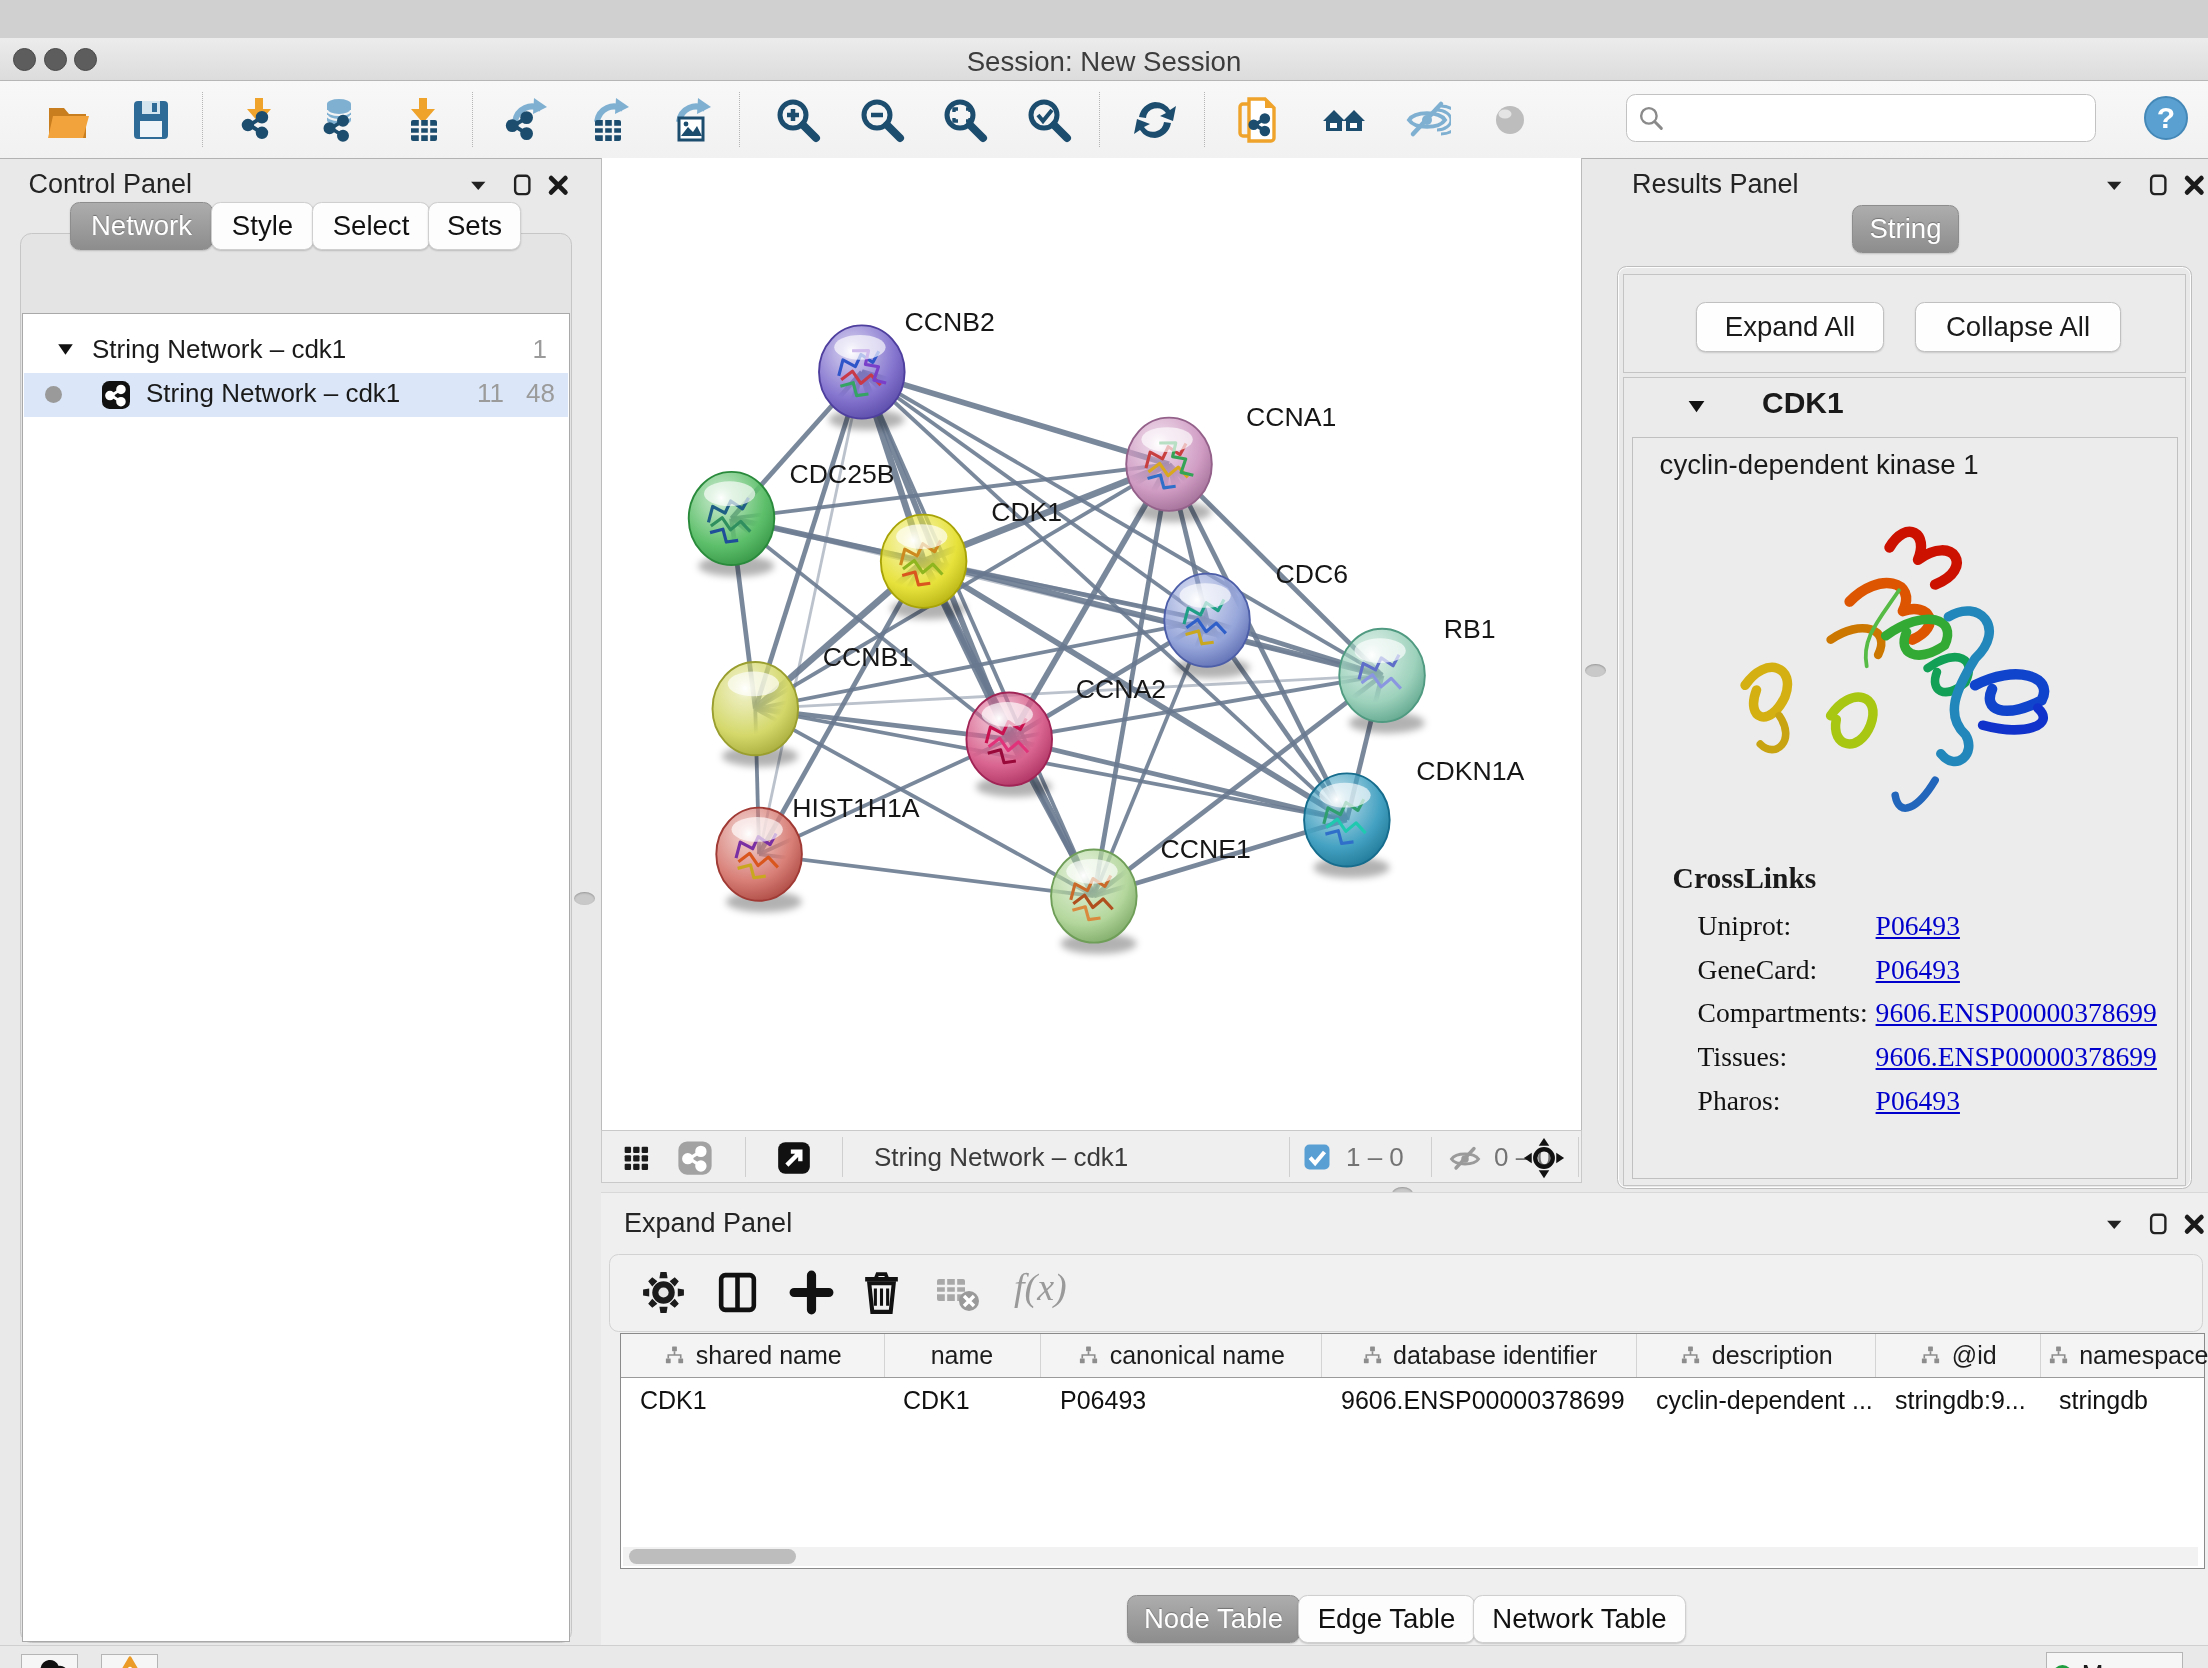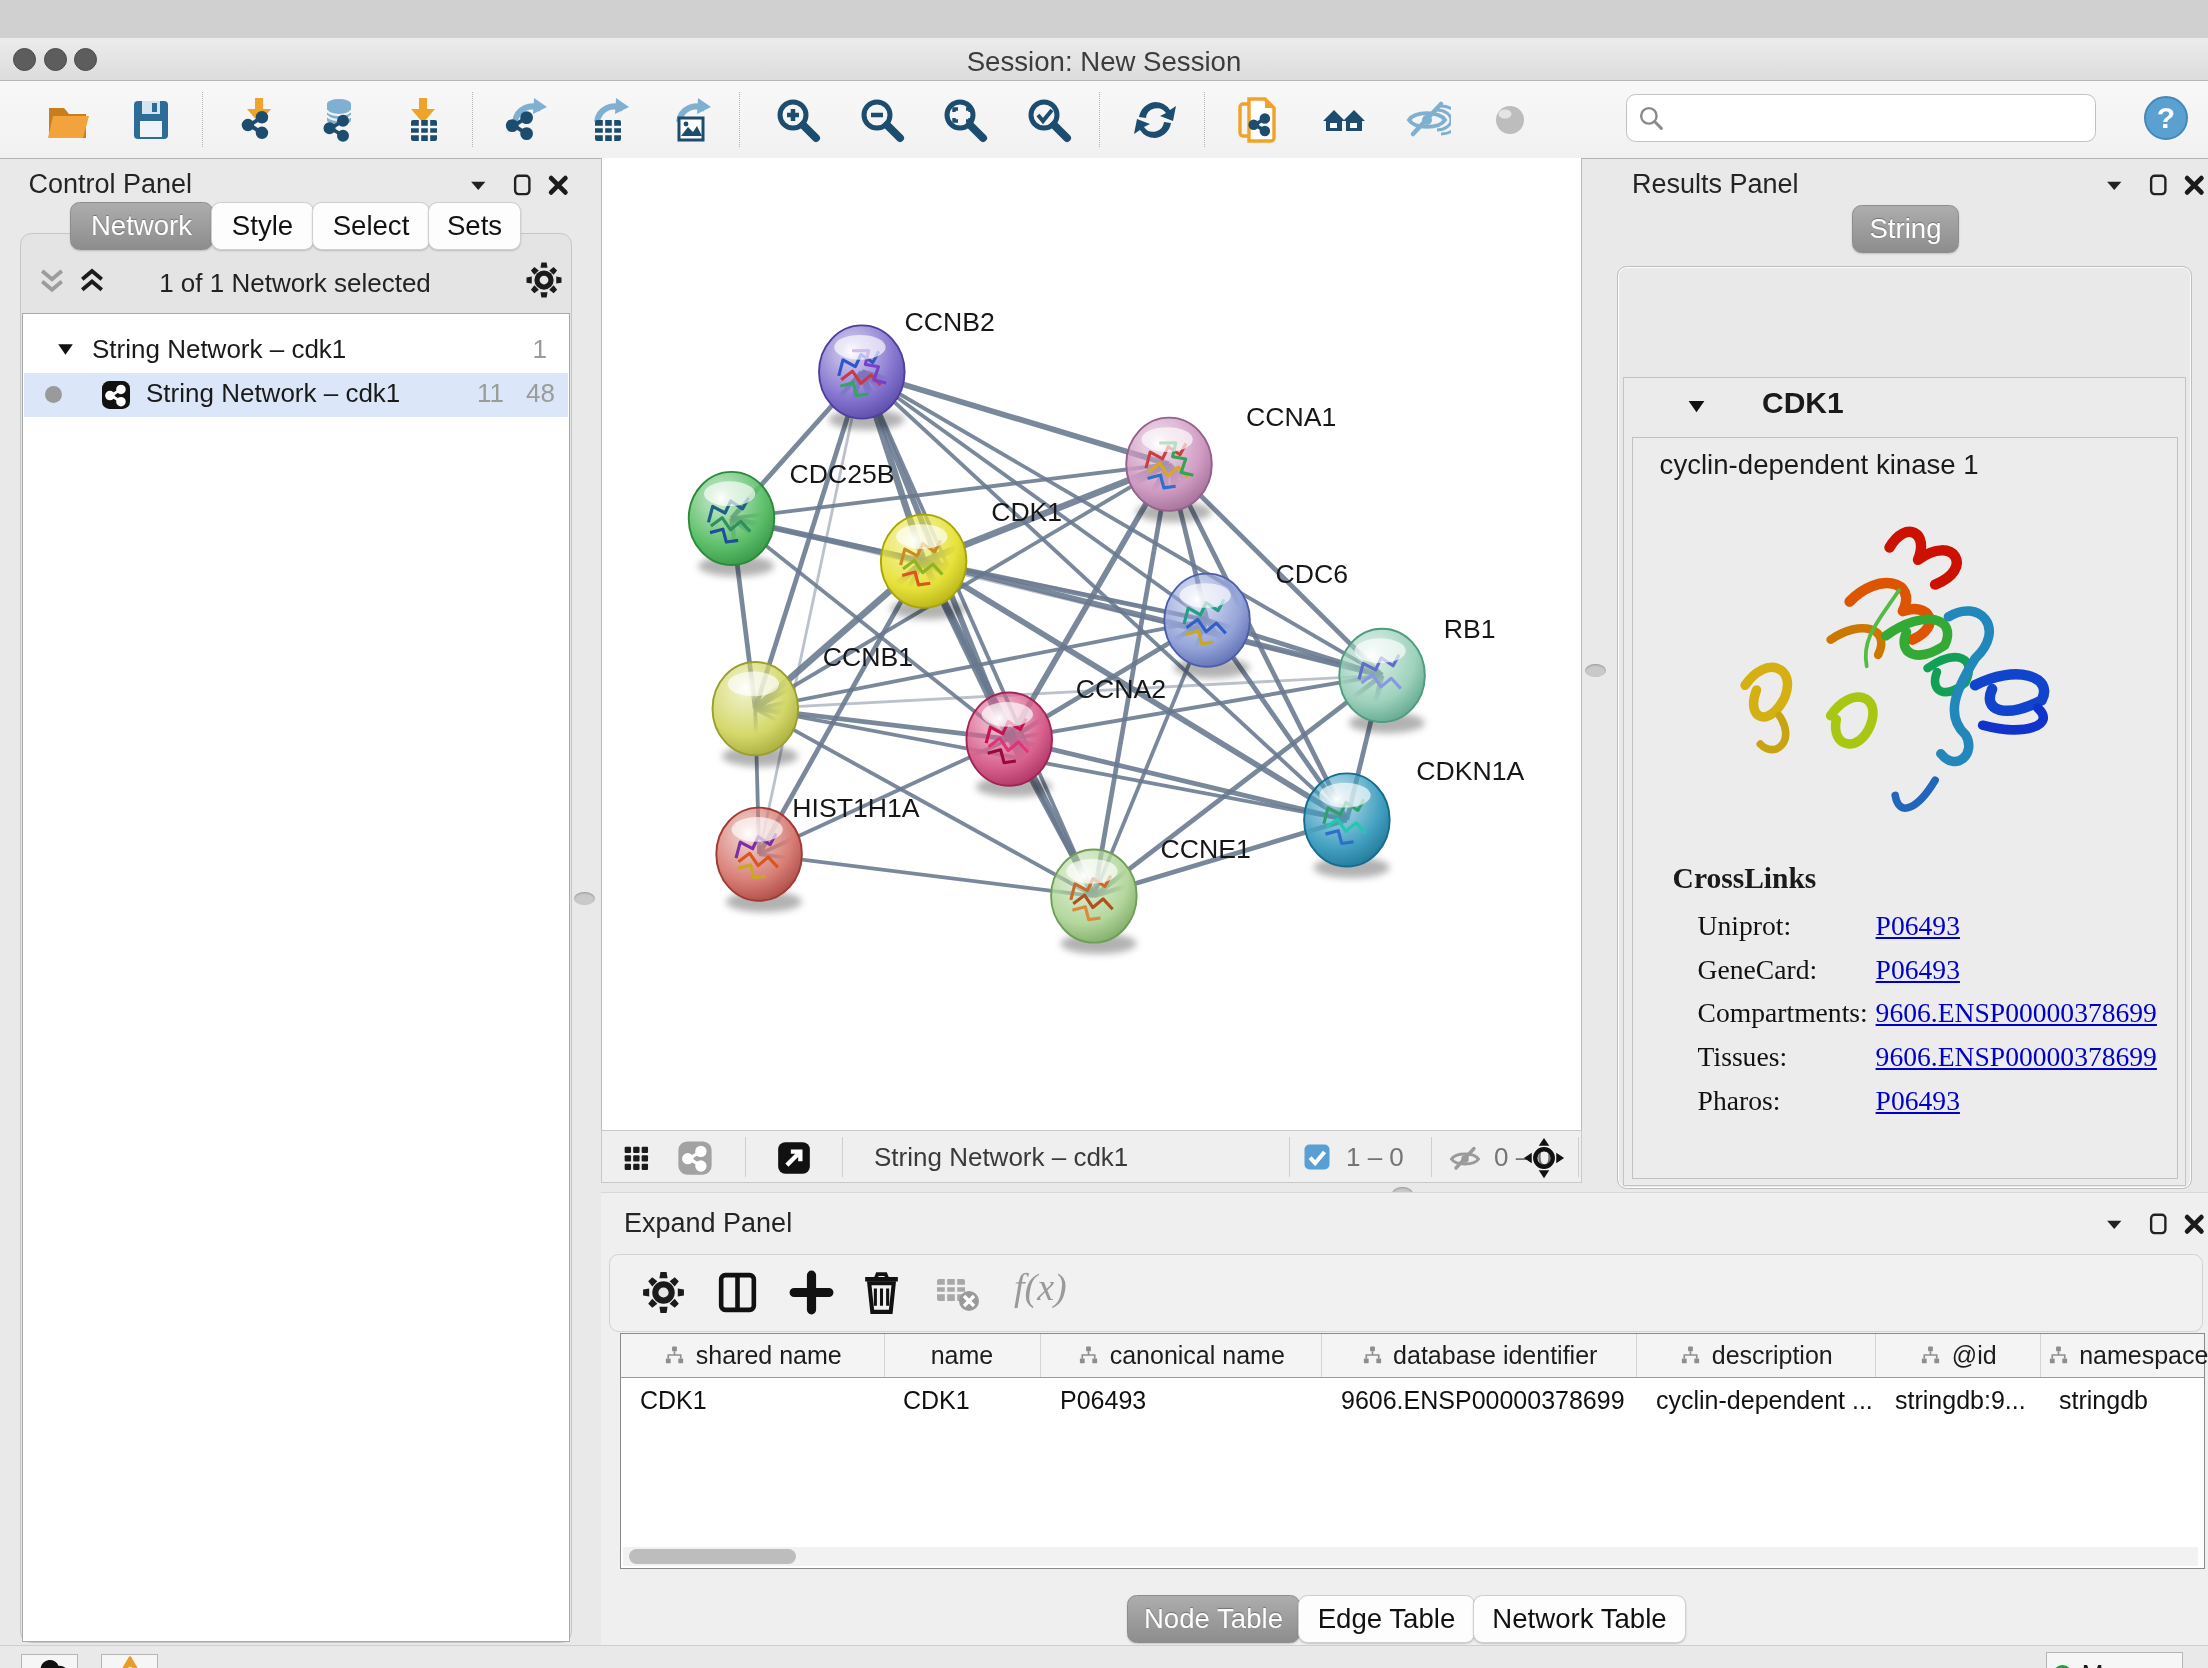--- a/index.html
+++ b/index.html
@@ -238,40 +238,20 @@
       </svg></span>
 
   <div class="abs cp-box"></div>
   <div>
       <div class="tab active" style="left: 70px; top: 164px; width: 141px;">Network</div>
       <div class="tab" style="left: 211px; top: 164px; width: 101px;">Style</div>
       <div class="tab" style="left: 312px; top: 164px; width: 116px;">Select</div>
       <div class="tab" style="left: 428px; top: 164px; width: 91px;">Sets</div>
     </div>
 
-  <div class="abs cp-toolbar">
-    <span class="abs" style="left:13.3px;top:11.4px"><svg width="36" height="36" viewBox="0 0 48 48">
-          <g stroke="#9c9c9c" stroke-width="5" fill="none">
-            <path d="M11 12l13 11 13-11M11 26l13 11 13-11"></path>
-          </g>
-        </svg></span>
-    <span class="abs" style="left:53px;top:11.4px"><svg width="36" height="36" viewBox="0 0 48 48">
-          <g stroke="#1b1b1b" stroke-width="5" fill="none">
-            <path d="M11 23L24 12l13 11M11 37L24 26l13 11"></path>
-          </g>
-        </svg></span>
-    <div class="abs cp-status">1 of 1 Network selected</div>
-    <span class="abs" style="left:502px;top:7.6px"><svg width="42" height="42" viewBox="0 0 48 48">
-          <g fill="#1b1b1b">
-            <path d="M21 4h6l1 6h-8zM21 44h6l1-6h-8zM4 21v6l6 1v-8zM44 21v6l-6 1v-8zM9 13l4-4 5 4-5 5zM39 13l-4-4-5 4 5 5zM9 35l4 4 5-4-5-5zM39 35l-4 4-5-4 5-5z"></path>
-            <circle cx="24" cy="24" r="11"></circle>
-            <circle cx="24" cy="24" r="5" fill="#e6e6e6"></circle>
-          </g>
-        </svg></span>
-  </div>
 
   <div class="abs tree-box">
     <div class="tree-row" style="top:15px">
       <span class="abs" style="left:28.5px;top:7.6px"><svg width="25" height="25" viewBox="0 0 48 48">
             <path d="M10 14h28L24 34z" fill="#111"></path>
           </svg></span>
       <span class="abs" style="left:68px;top:4.8px">String Network – cdk1</span>
       <span class="tree-count" style="right:21px;top:4.8px">1</span>
     </div>
     <div class="tree-row row-sel" style="top:59px">
@@ -606,20 +586,24 @@
       </svg></span>
   <span class="abs winbtn" style="left:2144px;top:133px"><svg width="28.5" height="28.5" viewBox="0 0 48 48">
         <rect x="12" y="8" width="24" height="31" rx="6" fill="none" stroke="#222" stroke-width="4"></rect>
       </svg></span>
   <span class="abs winbtn" style="left:2180px;top:133px"><svg width="28.5" height="28.5" viewBox="0 0 48 48">
         <path d="M12 12L36 36M36 12L12 36" stroke="#1b1b1b" stroke-width="8" stroke-linecap="round"></path>
       </svg></span>
   <div class="abs tab active" style="left:1852px;top:167px;width:105px">String</div>
 
   <div class="abs rp-outer"></div>
+  <div class="abs rp-buttonbox">
+    <div class="rp-btn" style="left:72px;width:186px">Expand All</div>
+    <div class="rp-btn" style="left:291px;width:204px">Collapse All</div>
+  </div>
 
   <div class="abs rp-entry">
     <span class="abs" style="left:59px;top:15px"><svg width="27" height="27" viewBox="0 0 48 48">
           <path d="M10 14h28L24 34z" fill="#111"></path>
         </svg></span>
     <span class="abs" style="left:138px;top:7.6px;font-size:30px;font-weight:bold">CDK1</span>
     <div class="rp-body">
       <span class="abs" style="left:27px;top:11.4px;font-size:27.6px">cyclin-dependent kinase 1</span>
       <svg class="abs" style="left:57px;top:57px" width="418" height="352" viewBox="0 0 440 370">
         <g fill="none" stroke-linecap="round" stroke-linejoin="round">

